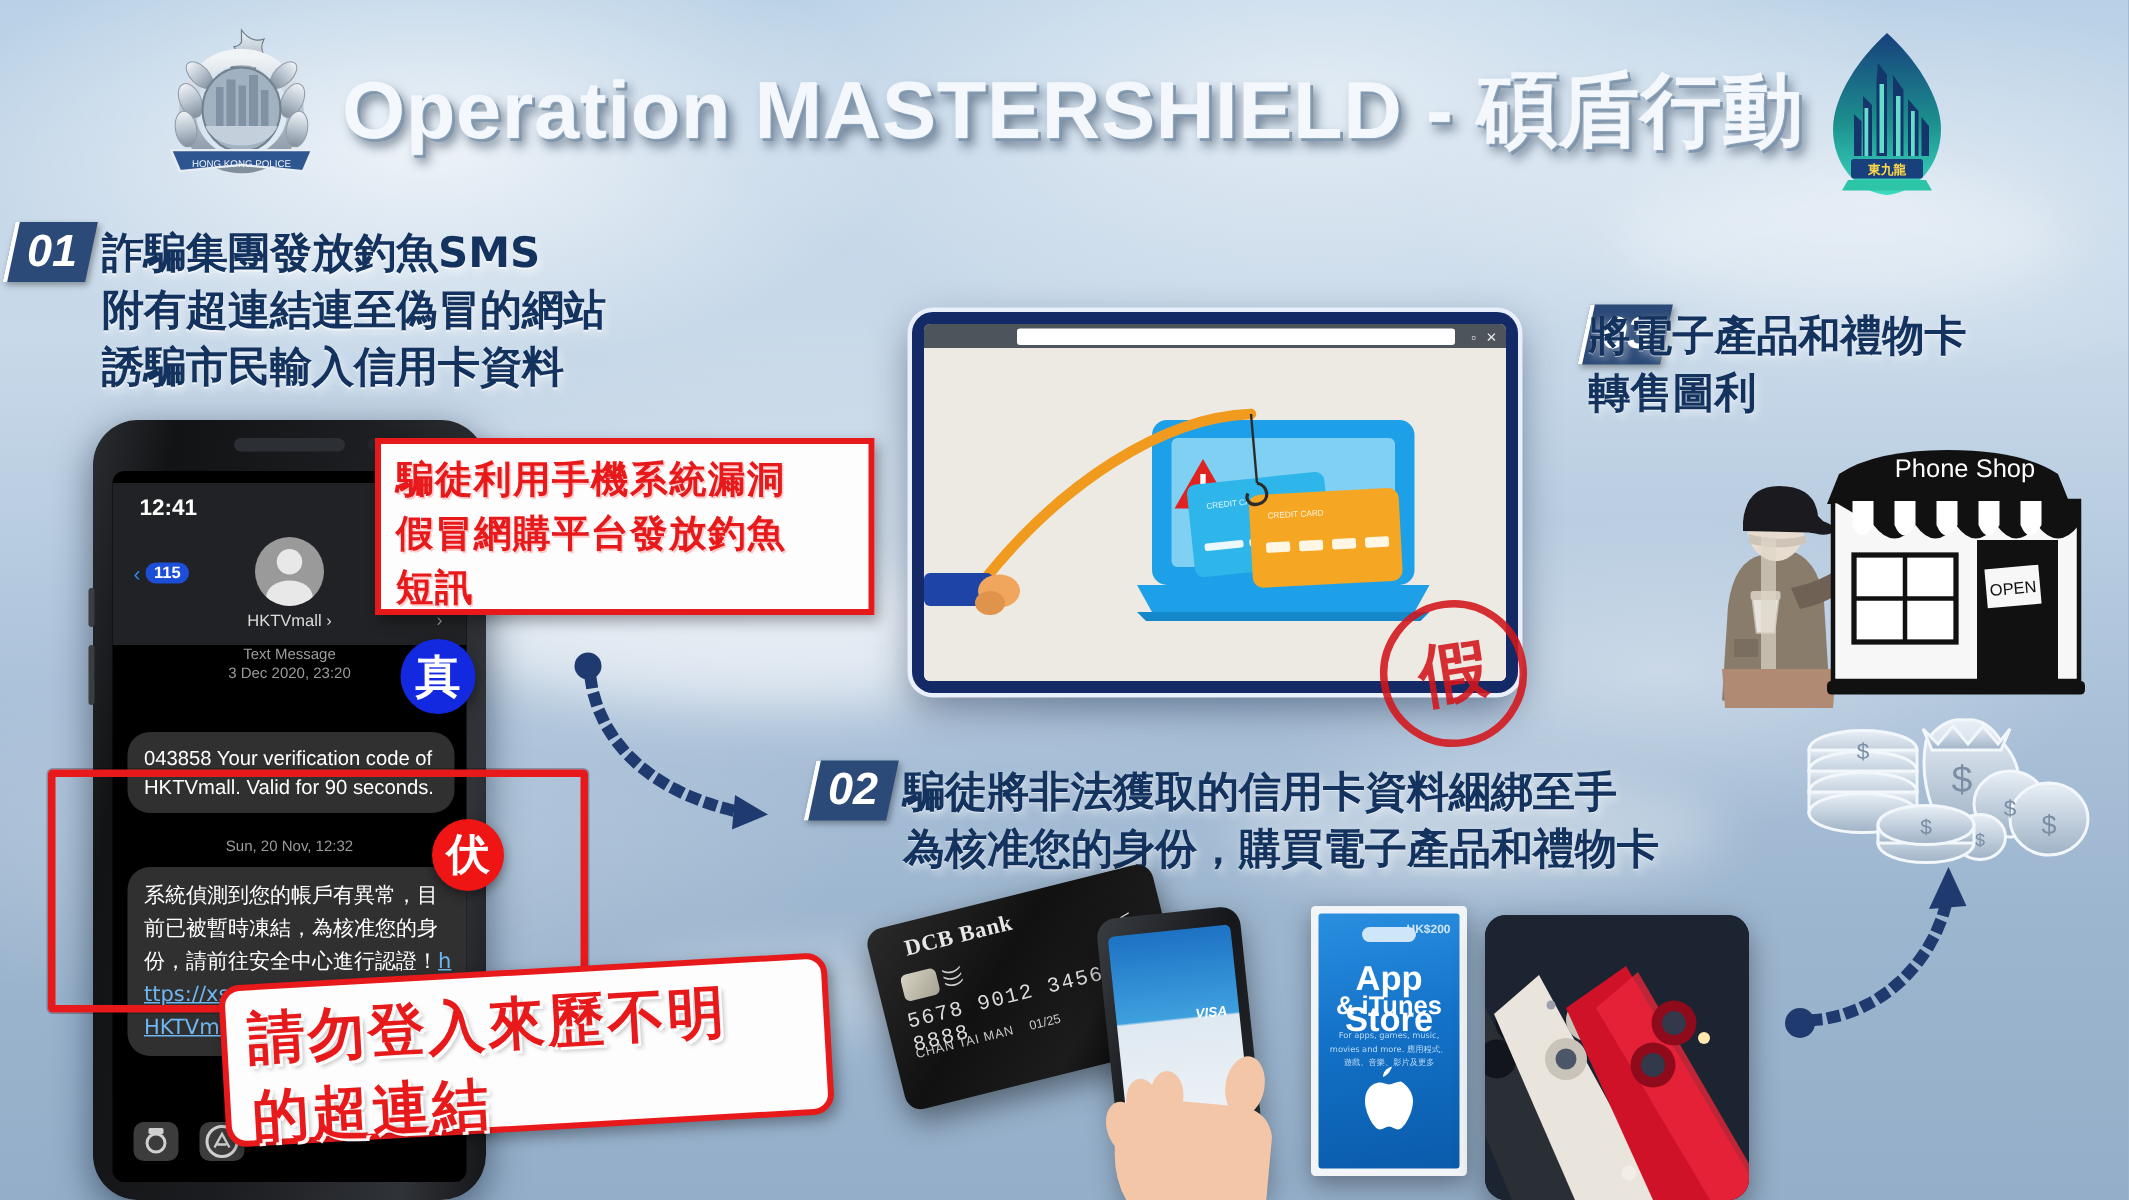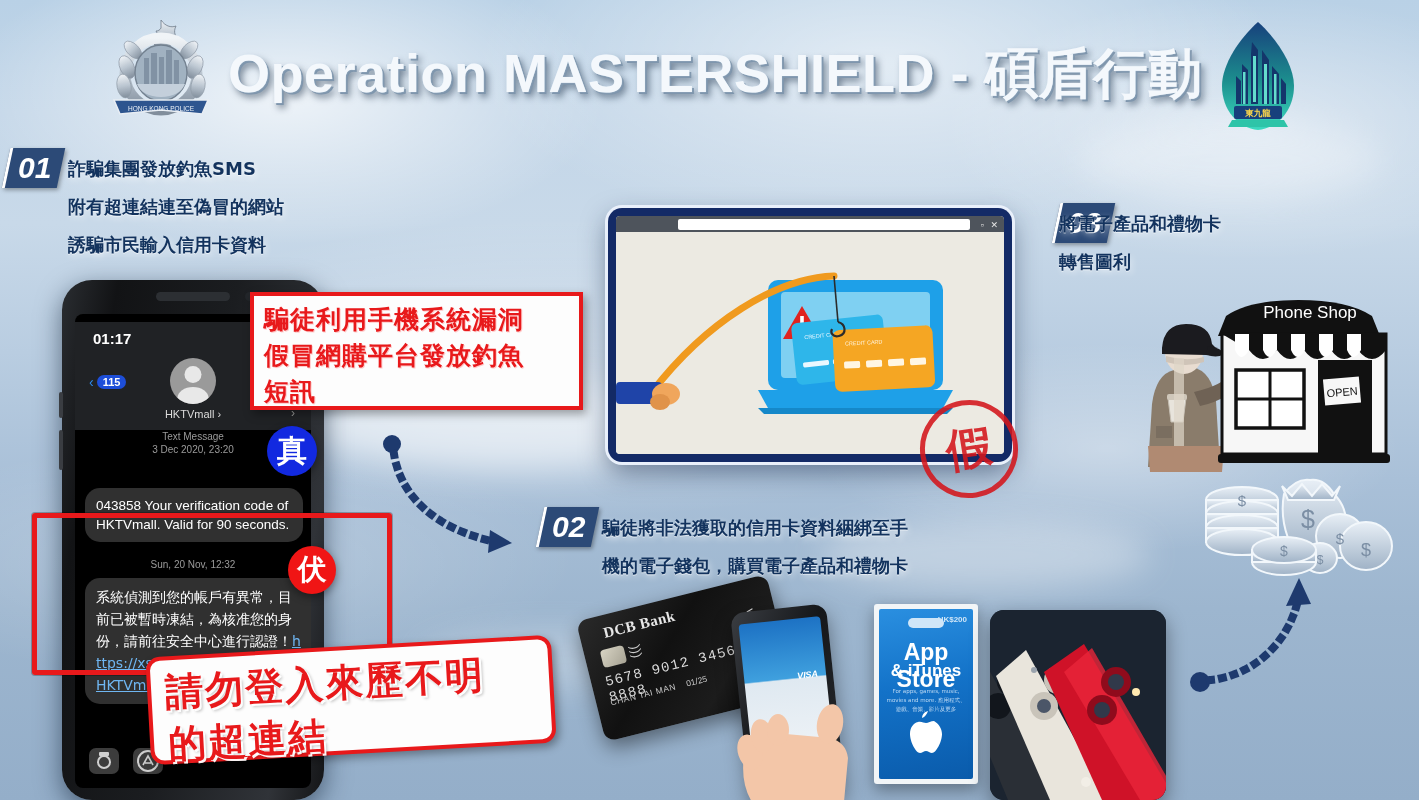--- a/index.html
+++ b/index.html
@@ -44,21 +44,21 @@
     position:absolute;color:#fff;font-style:italic;font-weight:700;
     font-size:30px;line-height:40px;text-align:center;width:52px;height:40px;
     background:#2c4a77;border-left:3px solid #fff;
     transform:skewX(-12deg);
     box-shadow:2px 2px 4px rgba(0,0,0,.35);
   }
   .stepnum span{display:inline-block;transform:skewX(12deg);}
   .steptext{
     position:absolute;color:#13335e;font-weight:700;
     font-family:"DejaVu Sans","Liberation Sans",sans-serif;
-    font-size:18px;line-height:38px;white-space:pre;
+    font-size:28px;line-height:38px;white-space:pre;
     text-shadow:1px 1px 0 rgba(255,255,255,.7), 2px 3px 5px rgba(255,255,255,.55);
   }
 
   
   .phone{
     position:absolute;left:62px;top:280px;width:262px;height:520px;
     background:linear-gradient(100deg,#2a2d31 0%,#121315 16%,#1b1d20 50%,#303338 84%,#141517 100%);
     border-radius:30px;box-shadow:0 8px 26px rgba(10,25,45,.55);
   }
   .phone .screen{
@@ -292,37 +292,37 @@
     <span>01</span>
   </div>
   <div class="steptext sh" style="left:68px;top:150px;">詐騙集團發放釣魚SMS
 附有超連結連至偽冒的網站
 誘騙市民輸入信用卡資料</div>
 
   <div class="stepnum" style="left:540px;top:507px;">
     <span>02</span>
   </div>
   <div class="steptext sh" style="left:602px;top:509px;">騙徒將非法獲取的信用卡資料綑綁至手
-機的電子錢包，購買電子產品和禮物卡</div>
+為核准您的身份，購買電子產品和禮物卡</div>
 
   <div class="stepnum" style="left:1056px;top:203px;">
     <span>03</span>
   </div>
   <div class="steptext sh" style="left:1059px;top:205px;">將電子產品和禮物卡
 轉售圖利</div>
 
   <div class="phone">
     <div class="sidebtn" style="top:112px;height:26px;"></div>
     <div class="sidebtn" style="top:150px;height:40px;"></div>
     <div class="notch"></div>
     <div class="cam"></div>
 
     <div class="screen">
       <div class="hdrpanel">
-        <div class="clock">01:17</div>
+        <div class="clock">12:41</div>
         <div class="backpill">
           <span>‹</span>
           <span class="badge115">115</span>
         </div>
         <div class="avatar"></div>
         <div class="sendername">
           <span>HKTVmall</span>
           <span>›</span>
         </div>
         <div class="chev">›</div>

